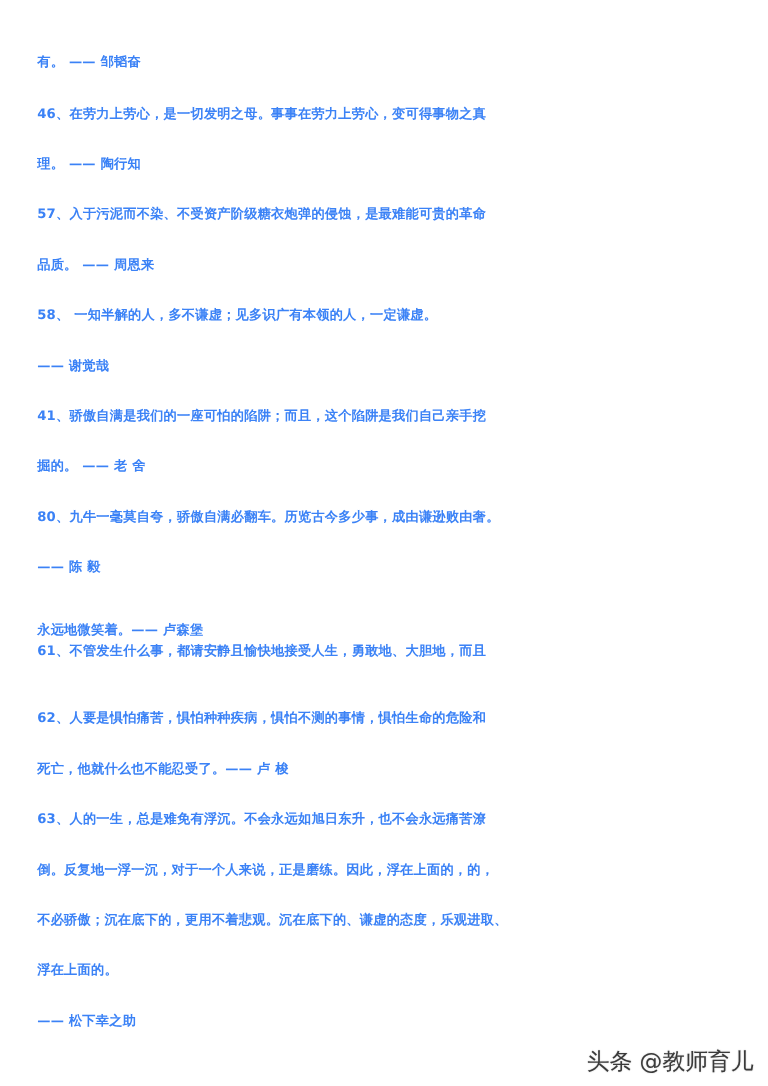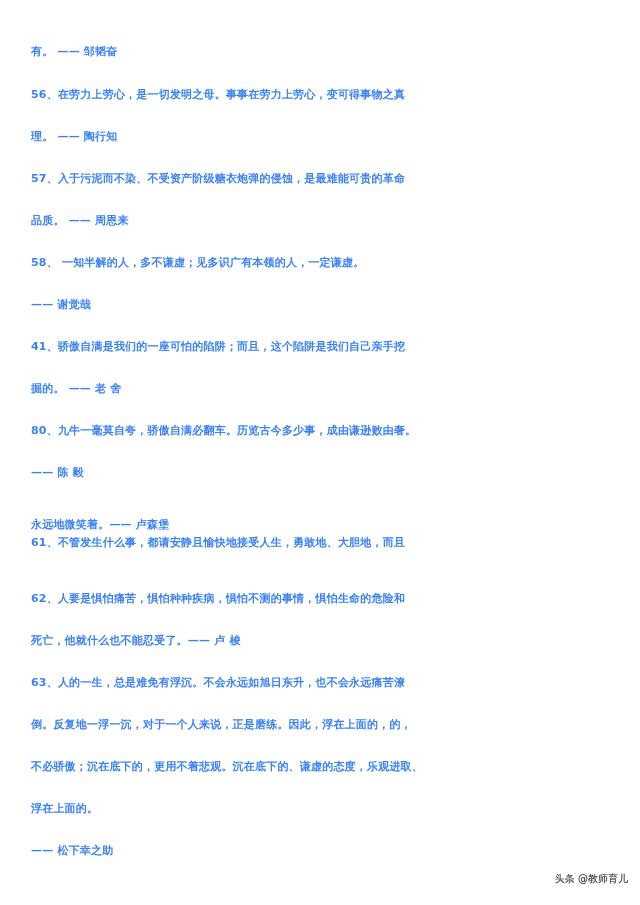--- a/index.html
+++ b/index.html
@@ -21,33 +21,33 @@
       font-weight: bold;
       color: #3b82f6;
       white-space: nowrap;
       line-height: 22px;
       letter-spacing: 0.2px;
     }
     .watermark {
       position: absolute;
       right: 12px;
       top: 872px;
-      font-size: 10px;
+      font-size: 19px;
       color: #3a3a3a;
       white-space: nowrap;
       font-family: "DejaVu Sans", sans-serif;
       text-shadow: 0 0 2px #ffffff, 0 0 1px #888;
     }
   </style>
 </head>
 <body>
 
 <div>
   <div class="line" style="top:41px">有。 —— 邹韬奋</div>
-  <div class="line" style="top:84px">56、在劳力上劳心，是一切发明之母。事事在劳力上劳心，变可得事物之真</div>
+  <div class="line" style="top:84px">46、在劳力上劳心，是一切发明之母。事事在劳力上劳心，变可得事物之真</div>
   <div class="line" style="top:126px">理。 —— 陶行知</div>
   <div class="line" style="top:168px">57、入于污泥而不染、不受资产阶级糖衣炮弹的侵蚀，是最难能可贵的革命</div>
   <div class="line" style="top:210px">品质。 —— 周恩来</div>
   <div class="line" style="top:252px">58、 一知半解的人，多不谦虚；见多识广有本领的人，一定谦虚。</div>
   <div class="line" style="top:294px">—— 谢觉哉</div>
   <div class="line" style="top:336px">41、骄傲自满是我们的一座可怕的陷阱；而且，这个陷阱是我们自己亲手挖</div>
   <div class="line" style="top:378px">掘的。 —— 老 舍</div>
   <div class="line" style="top:420px">80、九牛一毫莫自夸，骄傲自满必翻车。历览古今多少事，成由谦逊败由奢。</div>
   <div class="line" style="top:462px">—— 陈 毅</div>
   <div class="line" style="top:532px">61、不管发生什么事，都请安静且愉快地接受人生，勇敢地、大胆地，而且</div>

